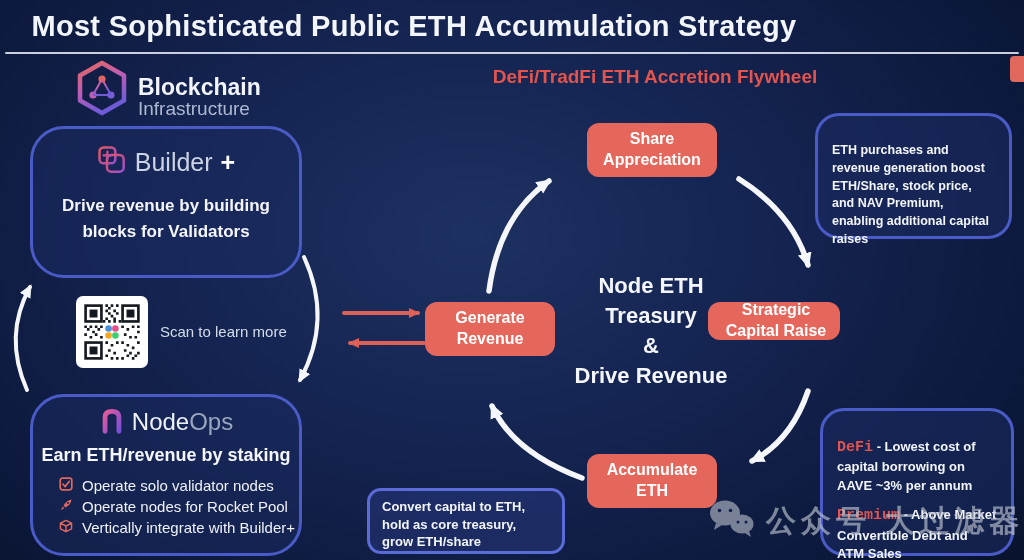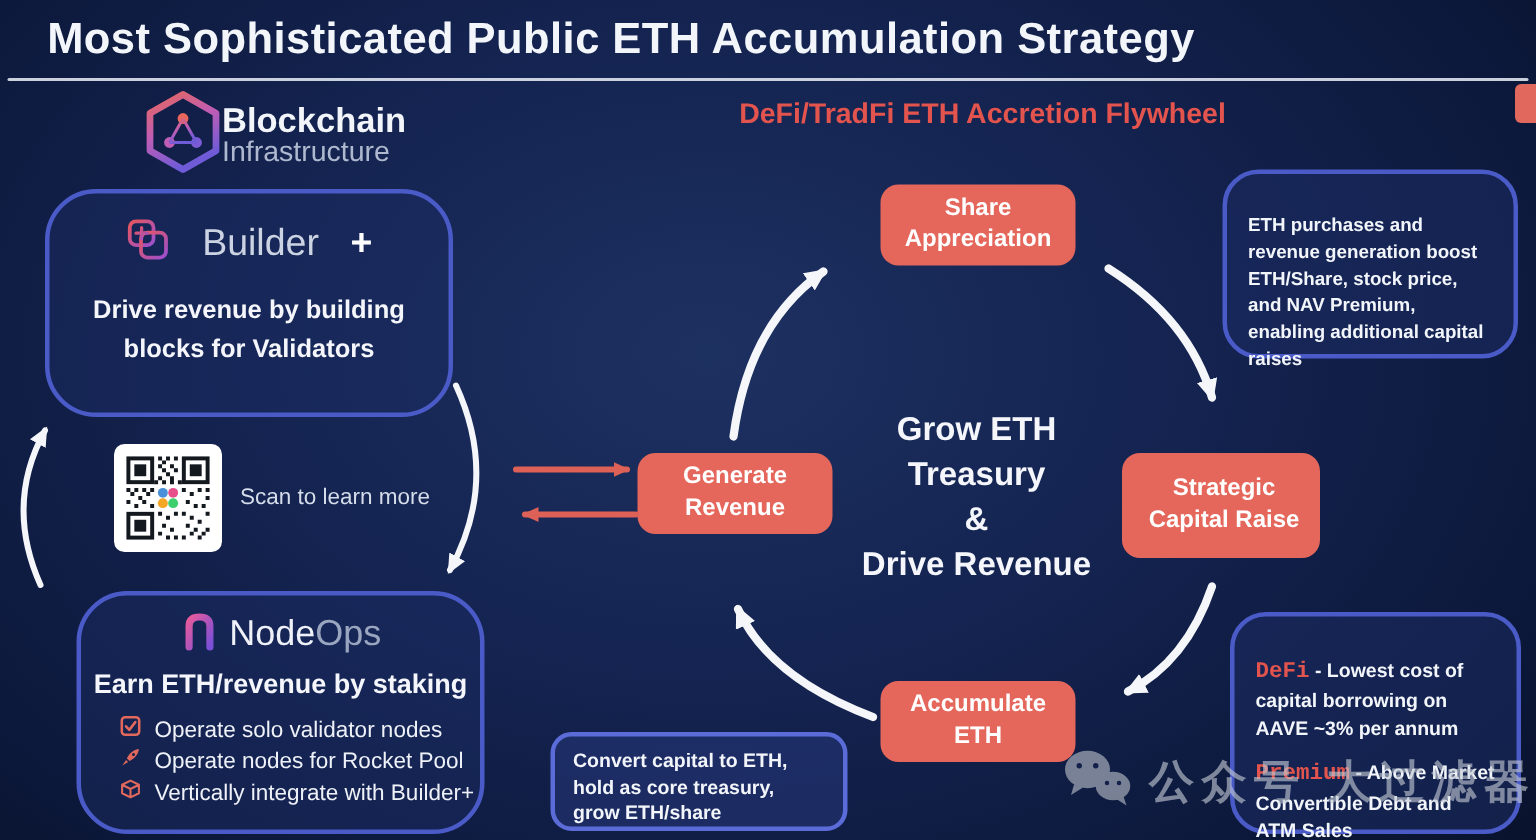--- a/index.html
+++ b/index.html
@@ -13,58 +13,58 @@
   .title {
     position:absolute; top:10px; left:0; width:828px; text-align:center;
     color:#f2f5fa; font-size:29px; font-weight:700; letter-spacing:.3px;
   }
   .divider {
     position:absolute; top:52px; left:5px; width:1014px; height:2px;
     background:rgba(235,240,248,.85); border-radius:2px;
   }
   .red-tab { position:absolute; top:56px; right:0; width:14px; height:26px;
     background:#e0685c; border-radius:4px 0 0 4px; }
-  .logo { position:absolute; left:96px; top:60px; display:flex; align-items:center; }
+  .logo { position:absolute; left:76px; top:60px; display:flex; align-items:flex-end; gap:10px; }
   .logo-text .l1 { color:#f2f5fa; font-size:23px; font-weight:700; line-height:1.05; }
   .logo-text .l2 { color:#aeb9cf; font-size:19px; font-weight:400; line-height:1.1; }
   .fly-title {
     position:absolute; left:455px; top:66px; width:400px; text-align:center;
     color:#e2544d; font-size:19px; font-weight:700;
   }
   .big-box {
     position:absolute; border:3px solid #4a5bc8; border-radius:34px;
     background:rgba(27,43,98,.48); color:#f2f5fa;
   }
   .builder-box { left:30px; top:126px; width:272px; height:152px; }
-  .brand-row { display:flex; align-items:center; justify-content:center; gap:21px; margin-top:16px; }
+  .brand-row { display:flex; align-items:center; justify-content:center; gap:8px; margin-top:16px; }
   .builder-name { font-size:25px; color:#ccd3e2; font-weight:400; }
   .builder-plus { font-size:25px; color:#ffffff; font-weight:700; }
   .builder-desc {
     margin:14px auto 0; width:236px; text-align:center;
     font-size:17px; font-weight:700; line-height:1.55; color:#f4f6fb;
   }
   .qr-wrap { position:absolute; left:76px; top:296px; width:72px; height:72px;
     background:#ffffff; border-radius:7px; padding:3px; }
   .qr-caption { position:absolute; left:160px; top:323px; font-size:15px; color:#d5dcea; }
-  .nodeops-box { left:30px; top:394px; width:272px; height:162px;margin-left:21px; }
+  .nodeops-box { left:30px; top:394px; width:272px; height:162px; }
   .nodeops-row { display:flex; align-items:center; justify-content:center; gap:7px; margin-top:9px; }
   .nodeops-node { font-size:24px; color:#eef1f7; font-weight:500; }
   .nodeops-ops { font-size:24px; color:#9aa6bf; font-weight:400; }
   .nodeops-heading { margin-top:7px; text-align:center; font-size:18px; font-weight:700; color:#f4f6fb; }
   .bullets { margin:9px 0 0 26px; }
   .bullet { display:flex; align-items:center; gap:9px; height:21px; }
   .bullet-text { font-size:15px; font-weight:500; color:#eef1f7; white-space:nowrap; }
   .pill {
     position:absolute; background:#e5675c; border-radius:12px;
     display:flex; align-items:center; justify-content:center; text-align:center;
     color:#ffffff; font-weight:700; font-size:16px; line-height:1.3; padding:4px 8px;
   }
   .pill-generate { left:425px; top:302px; width:130px; height:54px; }
   .pill-share { left:587px; top:123px; width:130px; height:54px; }
-  .pill-strategic { left:748px; top:302px; width:132px; height:70px;padding-left:12px; }
+  .pill-strategic { left:708px; top:302px; width:132px; height:38px;padding-left:12px; }
   .pill-accumulate { left:587px; top:454px; width:130px; height:54px; }
   .center-text {
     position:absolute; left:565px; top:271px; width:172px; text-align:center;
     color:#f4f6fb; font-weight:700; font-size:22px; line-height:30px;
   }
   .note-box {
     position:absolute; border:3px solid #4a5bc8; border-radius:24px;
     background:rgba(27,43,98,.55); color:#f2f5fa; padding:26px 14px;
     font-size:12.5px; font-weight:600; line-height:1.42;
   }
@@ -222,21 +222,21 @@
       <span>Generate Revenue</span>
     </div>
   <div class="pill pill-strategic">
       <span>Strategic Capital Raise</span>
     </div>
   <div class="pill pill-accumulate">
       <span>Accumulate ETH</span>
     </div>
 
   <div class="center-text">
-    <div>Grow ETH</div>
+    <div>Node ETH</div>
     <div>Treasury</div>
     <div>&amp;</div>
     <div>Drive Revenue</div>
   </div>
 
   <div class="note-box note-capital">
     <span>ETH purchases and revenue generation boost ETH/Share, stock price, and NAV Premium, enabling additional capital raises</span>
   </div>
 
   <div class="note-box note-defi">

